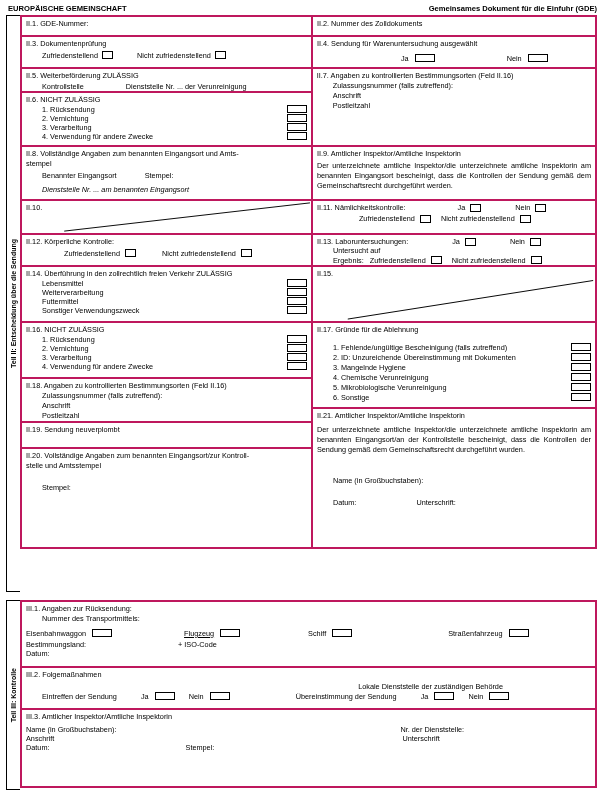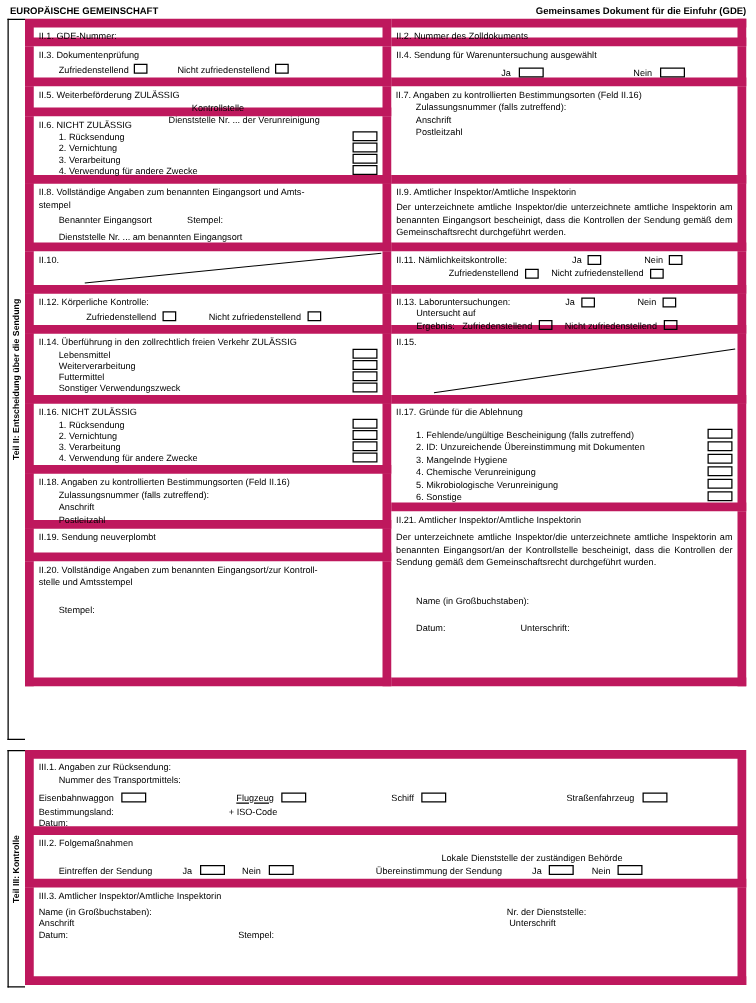--- a/index.html
+++ b/index.html
@@ -1,20 +1,20 @@
 <!DOCTYPE html>
 <html><head>
 <meta charset="utf-8">
 <style>
   html,body{margin:0;padding:0;background:#fff;}
   body{width:605px;height:802px;font-family:"Liberation Sans",sans-serif;font-size:7.3px;color:#000;}
   .page{position:relative;width:605px;height:802px;box-sizing:border-box;padding:4px 6px 4px 6px;}
   .hdr{display:flex;justify-content:space-between;font-weight:bold;font-size:7.6px;padding:0 2px 2px 2px;}
   .flexrow{display:flex;}
-  .cell{border:7px solid #be185d;box-sizing:border-box;padding:2px 4px;position:relative;}
+  .cell{border:2px solid #be185d;box-sizing:border-box;padding:2px 4px;position:relative;}
   .nb-top{border-top:none;}
   .nb-left{border-left:none;}
   .sidebar{width:14px;border:1px solid #000;border-right:none;box-sizing:border-box;display:flex;align-items:center;justify-content:center;}
   .sidebar span{writing-mode:vertical-rl;transform:rotate(180deg);font-size:7px;font-weight:bold;white-space:nowrap;}
   .lbl{line-height:1.35;}
   .box{display:inline-block;width:11px;height:8px;border:1px solid #000;vertical-align:middle;box-sizing:border-box;}
   .boxw{display:inline-block;width:20px;height:8px;border:1px solid #000;vertical-align:middle;box-sizing:border-box;}
   .ind{padding-left:16px;}
   .rowline{display:flex;align-items:center;}
   .spacer{flex:1;}
@@ -68,21 +68,21 @@
             <span style="margin-left:72px;">Nein</span>
             <span class="boxw" style="margin-left:6px;"></span>
           </div>
         </div>
       </div>
 
       <div class="flexrow">
         <div class="col-l">
           <div class="cell nb-top" style="height:24px;">
             <div class="lbl">II.5.  Weiterbeförderung ZULÄSSIG</div>
-            <div class="rowline ind" style="margin-top:1px;flex-direction:column;">
+            <div class="rowline ind" style="margin-top:1px;">
               <span>Kontrollstelle</span>
               <span style="margin-left:42px;">Dienststelle Nr. ... der Verunreinigung</span>
             </div>
           </div>
           <div class="cell nb-top" style="height:54px;">
             <div class="lbl">II.6.  NICHT ZULÄSSIG</div>
             <div class="rowline ind">
                 <span>1. Rücksendung</span>
                 <span class="spacer"></span>
                 <span class="boxw"></span>
@@ -113,21 +113,21 @@
       </div>
 
       <div class="flexrow">
         <div class="cell col-l nb-top" style="height:54px;">
           <div class="lbl">II.8.  Vollständige Angaben zum benannten Eingangsort und Amts-</div>
           <div class="lbl">stempel</div>
           <div class="rowline ind" style="margin-top:2px;">
             <span>Benannter Eingangsort</span>
             <span style="margin-left:28px;">Stempel:</span>
           </div>
-          <div class="lbl ind" style="margin-top:5px;">Dienststelle Nr. ... am benannten Eingangsort</div>
+          <div class="lbl ind" style="margin-top:5px;font-style:italic;">Dienststelle Nr. ... am benannten Eingangsort</div>
         </div>
         <div class="cell col-r nb-top nb-left" style="height:54px;">
           <div class="lbl">II.9.  Amtlicher Inspektor/Amtliche Inspektorin</div>
           <div class="lbl just" style="margin-top:2px;">Der unterzeichnete amtliche Inspektor/die unterzeichnete amtliche Inspektorin am benannten Eingangsort bescheinigt, dass die Kontrollen der Sendung gemäß dem Gemeinschaftsrecht durchgeführt werden.</div>
         </div>
       </div>
 
       <div class="flexrow">
         <div class="cell col-l nb-top" style="height:34px;">
           <div class="lbl">II.10.</div>

